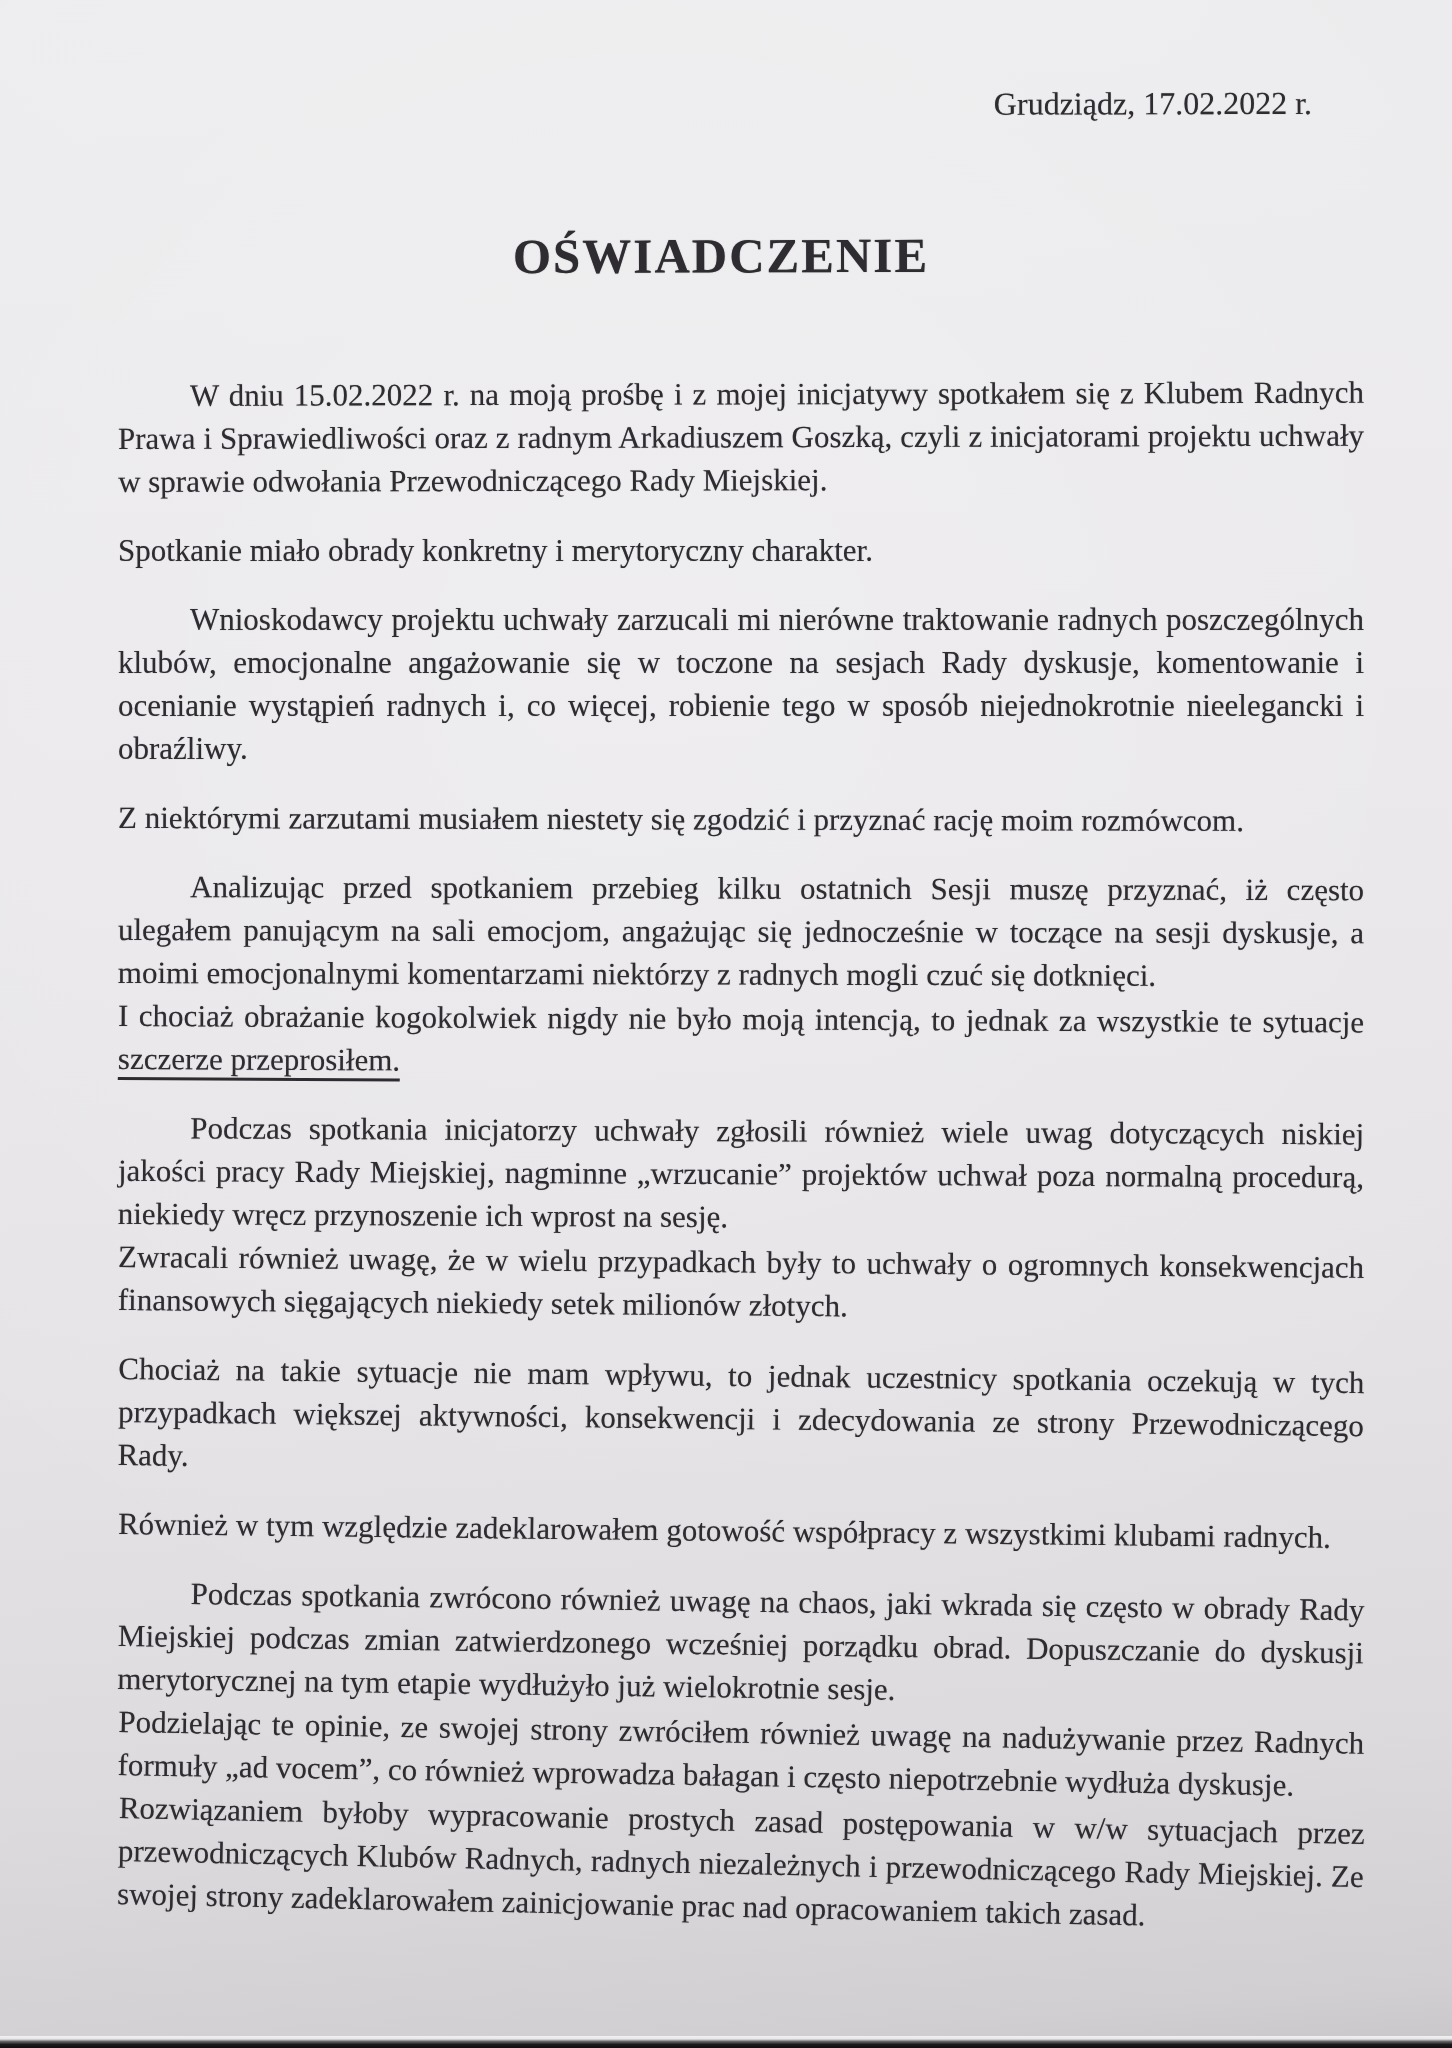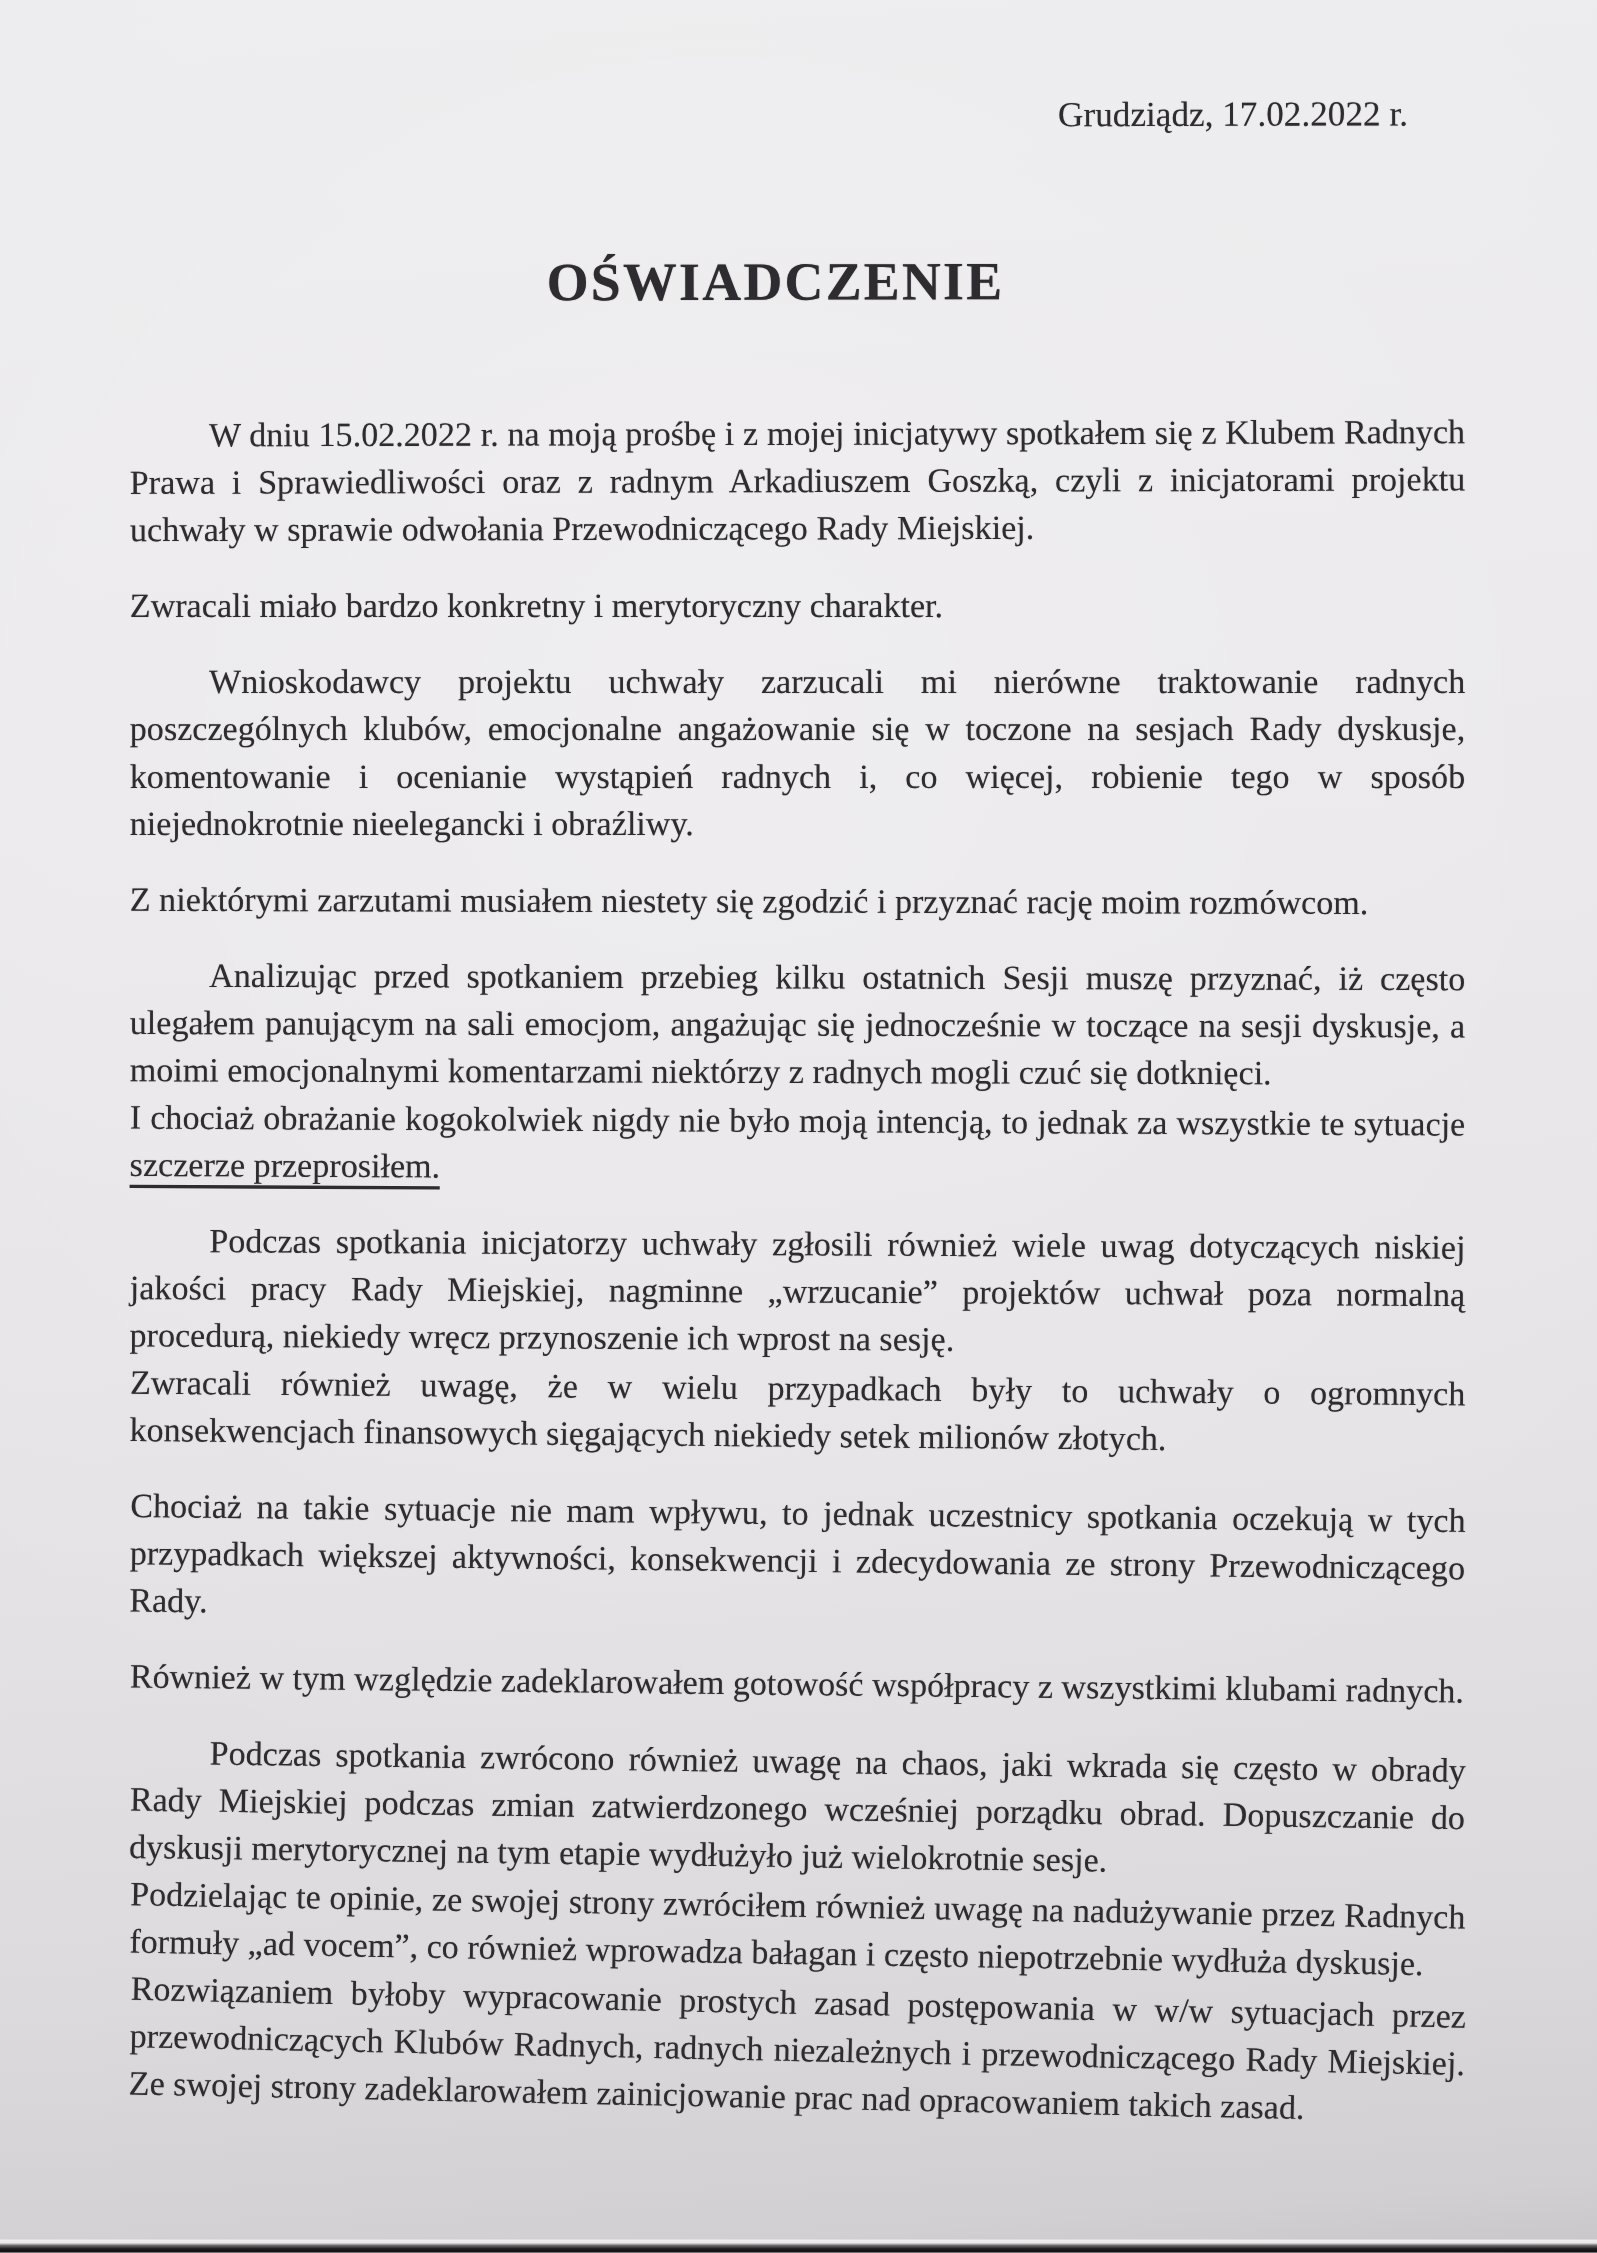--- a/index.html
+++ b/index.html
@@ -8,21 +8,21 @@
     width:1452px;height:2048px;
     overflow:hidden;
     background:
       radial-gradient(120% 85% at 45% 32%, rgba(255,255,255,0.20), rgba(255,255,255,0) 62%),
       linear-gradient(176deg, #edecee 0%, #eae8eb 40%, #e6e3e6 65%, #dddadd 85%, #d2cfd3 97%, #c9c6ca 100%);
     font-family:"Liberation Serif","DejaVu Serif",serif;
     color:#2e2c31;
   }
   .paper{
     position:absolute;inset:0;
-    padding:88px 120px 0 118px;
+    padding:88px 88px 0 118px;
     box-sizing:border-box;
   }
   .txt{
     font-size:31px;
     line-height:43px;
     text-align:justify;
     text-shadow:0 0 1px rgba(46,44,49,0.45);
   }
   .date-line{
     text-align:right;
@@ -66,21 +66,21 @@
 
 <div class="photo">
   <div class="paper">
 
     <div class="date-line r0">Grudziądz, 17.02.2022 r.</div>
 
     <h1 class="doc-title r0">OŚWIADCZENIE</h1>
 
     <p class="txt indent first-gap r0">W dniu 15.02.2022 r. na moją prośbę i z mojej inicjatywy spotkałem się z Klubem Radnych Prawa i Sprawiedliwości oraz z radnym Arkadiuszem Goszką, czyli z inicjatorami projektu uchwały w sprawie odwołania Przewodniczącego Rady Miejskiej.</p>
 
-    <p class="txt gap r1">Zwracali miało bardzo konkretny i merytoryczny charakter.</p>
+    <p class="txt gap r1">Spotkanie miało obrady konkretny i merytoryczny charakter.</p>
 
     <p class="txt indent gap r1">Wnioskodawcy projektu uchwały zarzucali mi nierówne traktowanie radnych poszczególnych klubów, emocjonalne angażowanie się w toczone na sesjach Rady dyskusje, komentowanie i ocenianie wystąpień radnych i, co więcej, robienie tego w sposób niejednokrotnie nieelegancki i obraźliwy.</p>
 
     <p class="txt gap r2">Z niektórymi zarzutami musiałem niestety się zgodzić i przyznać rację moim rozmówcom.</p>
 
     <p class="txt indent gap r2">Analizując przed spotkaniem przebieg kilku ostatnich Sesji muszę przyznać, iż często ulegałem panującym na sali emocjom, angażując się jednocześnie w toczące na sesji dyskusje, a moimi emocjonalnymi komentarzami niektórzy z radnych mogli czuć się dotknięci.</p>
 
     <p class="txt r3"><span>I chociaż obrażanie kogokolwiek nigdy nie było moją intencją, to jednak za wszystkie te sytuacje </span><span class="u">szczerze przeprosiłem.</span></p>
 
     <p class="txt indent gap r3">Podczas spotkania inicjatorzy uchwały zgłosili również wiele uwag dotyczących niskiej jakości pracy Rady Miejskiej, nagminne „wrzucanie” projektów uchwał poza normalną procedurą, niekiedy wręcz przynoszenie ich wprost na sesję.</p>

